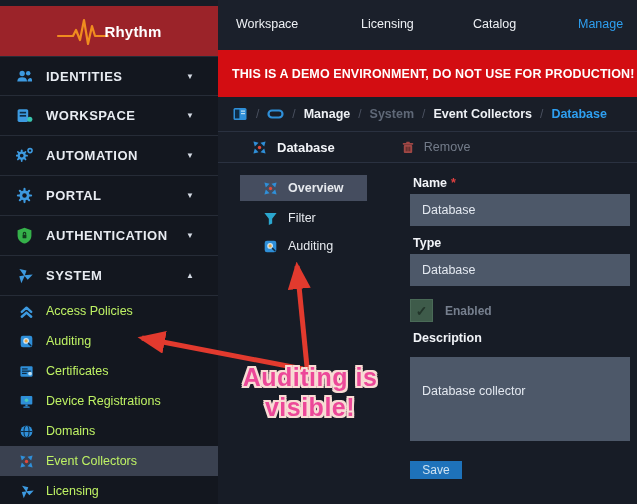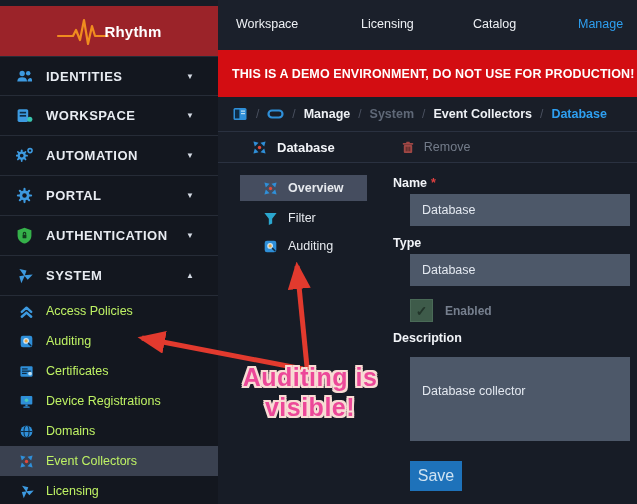--- a/index.html
+++ b/index.html
@@ -39,28 +39,28 @@
   .tab-title .t { color:#f2f4f8; font-size:13px; font-weight:700; margin-left:10px; }
   .remove { display:flex; align-items:center; margin-left:66px; cursor:pointer; opacity:.95; }
   .remove .t { color:#78818f; font-size:12.5px; margin-left:9px; }
 
   .content { position:absolute; left:0; top:164px; width:419px; height:340px; background:#171c26; }
   .sn-row { position:absolute; left:22px; width:127px; height:26px; display:flex; align-items:center; padding-left:23px; cursor:pointer; }
   .sn-row .lbl { color:#e6e9ee; font-size:12.5px; margin-left:10px; }
   .sn-row.active { background:#454d5f; }
   .sn-row.active .lbl { font-weight:600; }
 
-  .form-label { position:absolute; left:175px; color:#f2f4f8; font-size:12.5px; font-weight:700; }
+  .form-label { position:absolute; left:195px; color:#f2f4f8; font-size:12.5px; font-weight:700; }
   .form-label .req { color:#e04040; margin-left:4px; }
   .tb { position:absolute; left:192px; width:220px; height:32px; background:#4d5869; border:none; outline:none; color:#e3e8f0; font-size:12.5px; font-family:"Liberation Sans",sans-serif; padding:0 12px; }
   textarea.tb { height:84px; padding-top:26px; resize:none; line-height:16px; }
   .checkbox { position:absolute; left:192px; top:135px; width:23px; height:23px; background:#3e5b4a; border:1px solid #4a6a57; display:flex; align-items:center; justify-content:center; cursor:pointer; }
   .checkbox .mark { color:#22352a; font-size:14px; font-weight:700; }
   .check-lbl { position:absolute; left:227px; top:140px; color:#767f8e; font-size:12px; font-weight:700; }
-  .save-btn { position:absolute; left:192px; top:297px; width:52px; height:30px; background:#1e72ba; border:none; color:#cfe3f2; font-size:16px; font-family:"Liberation Sans",sans-serif; cursor:pointer; }
+  .save-btn { position:absolute; left:192px; top:297px; width:52px; height:18px; background:#1e72ba; border:none; color:#cfe3f2; font-size:12px; font-family:"Liberation Sans",sans-serif; cursor:pointer; }
 
   
   .arrows { position:absolute; left:0; top:0; width:637px; height:504px; z-index:5; pointer-events:none; }
   .annotation { position:absolute; left:222px; top:362px; width:176px; z-index:6; pointer-events:none;
     text-align:center; color:#ec4899; font-size:25px; font-weight:800; line-height:30px; letter-spacing:.5px;
     text-shadow:-2px -2px 0 #f8dcd4, 2px -2px 0 #f8dcd4, -2px 2px 0 #f8dcd4, 2px 2px 0 #f8dcd4,
                 -2px 0 0 #f8dcd4, 2px 0 0 #f8dcd4, 0 -2px 0 #f8dcd4, 0 2px 0 #f8dcd4; }
 </style>
 </head>
 <body>

